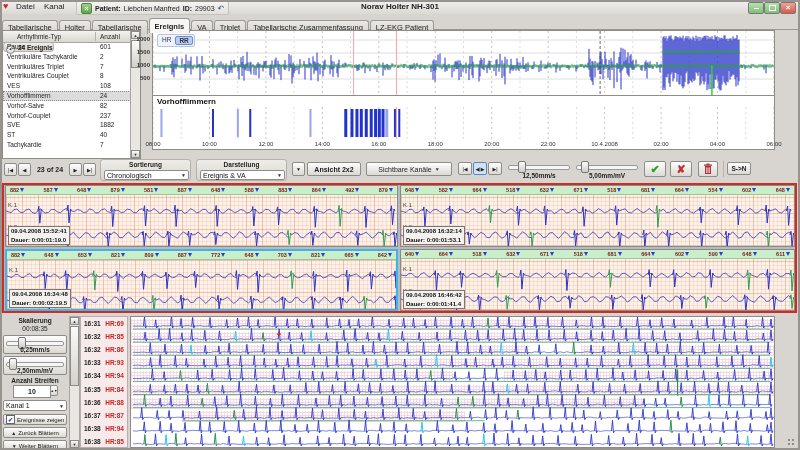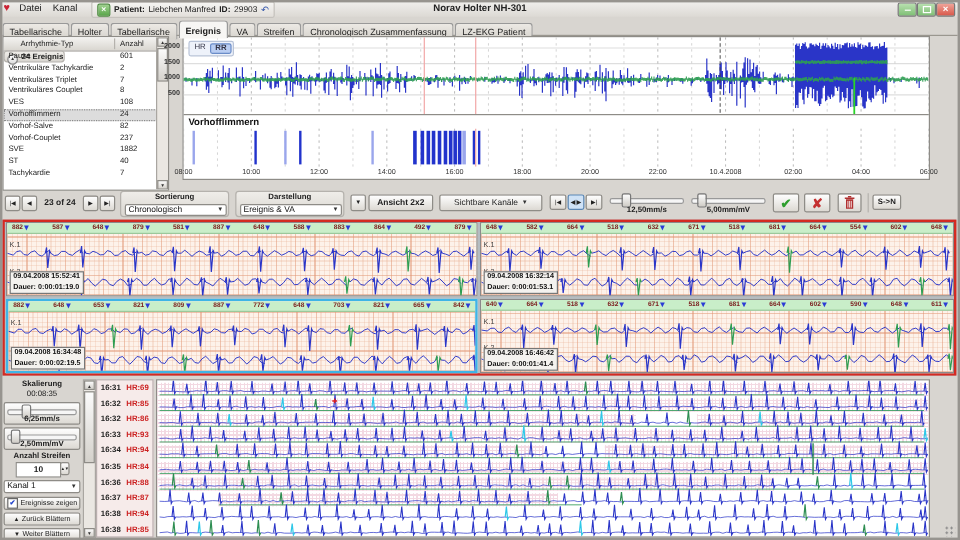--- a/index.html
+++ b/index.html
@@ -112,21 +112,21 @@
     </div>
     <div class="wbtn green" style="right:36px;">
         <div style="width:5px;height:1px;background:#fff;"></div>
       </div>
     <div class="wbtn green" style="right:20px;">
         <div style="width:5px;height:4px;border:1px solid #fff;"></div>
       </div>
     <div class="wbtn red" style="right:4px;">×</div>
   </div>
 
-  <div class="tabs" id="tabs"><div class="tab">Tabellarische</div><div class="tab">Holter</div><div class="tab">Tabellarische</div><div class="tab active">Ereignis</div><div class="tab">VA</div><div class="tab">Streifen</div><div class="tab">Chronologisch Zusammenfassung</div><div class="tab">LZ-EKG Patient</div></div>
+  <div class="tabs" id="tabs"><div class="tab">Tabellarische</div><div class="tab">Holter</div><div class="tab">Tabellarische</div><div class="tab active">Ereignis</div><div class="tab">VA</div><div class="tab">Triplet</div><div class="tab">Tabellarische Zusammenfassung</div><div class="tab">LZ-EKG Patient</div></div>
 
   <div class="table-panel">
     <div class="thead">
       <span class="abs" style="left:14px;top:2px;">Arrhythmie-Typ</span>
       <span class="abs" style="left:97px;top:2px;">Anzahl</span>
       <div class="abs" style="left:92px;top:1px;width:1px;height:9px;background:#b5b2ad;"></div>
     </div>
     <div class="abs" id="tbody" style="left:0;top:11px;right:9px;bottom:0;">
         <div class="trow group"><div class="grp-circle">▲</div>24  Ereignis</div>
         <div class="trow"><span>Pause</span><span class="count">601</span></div>

